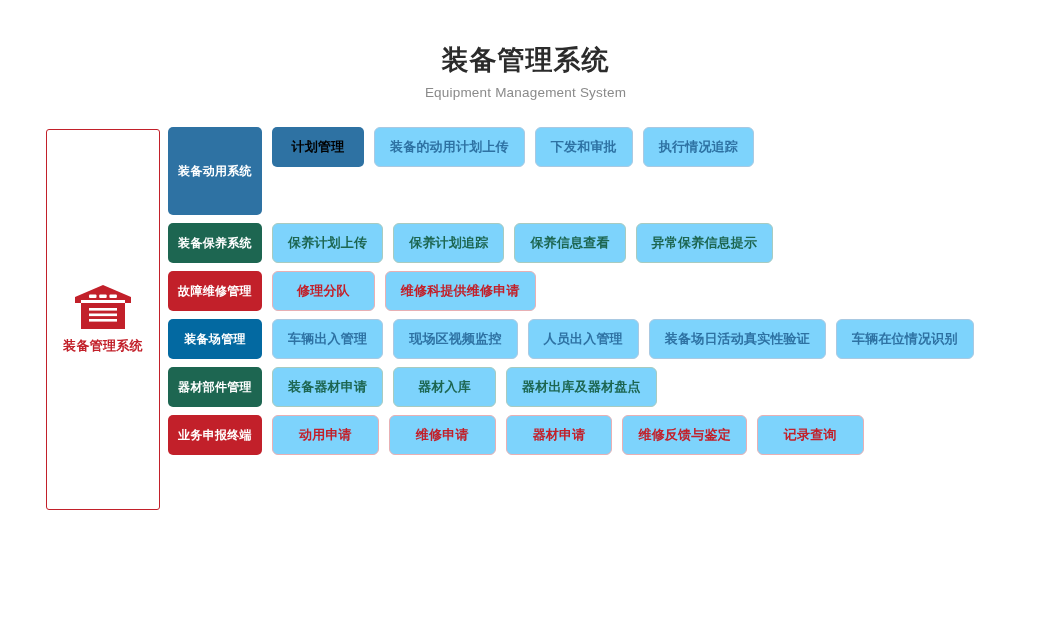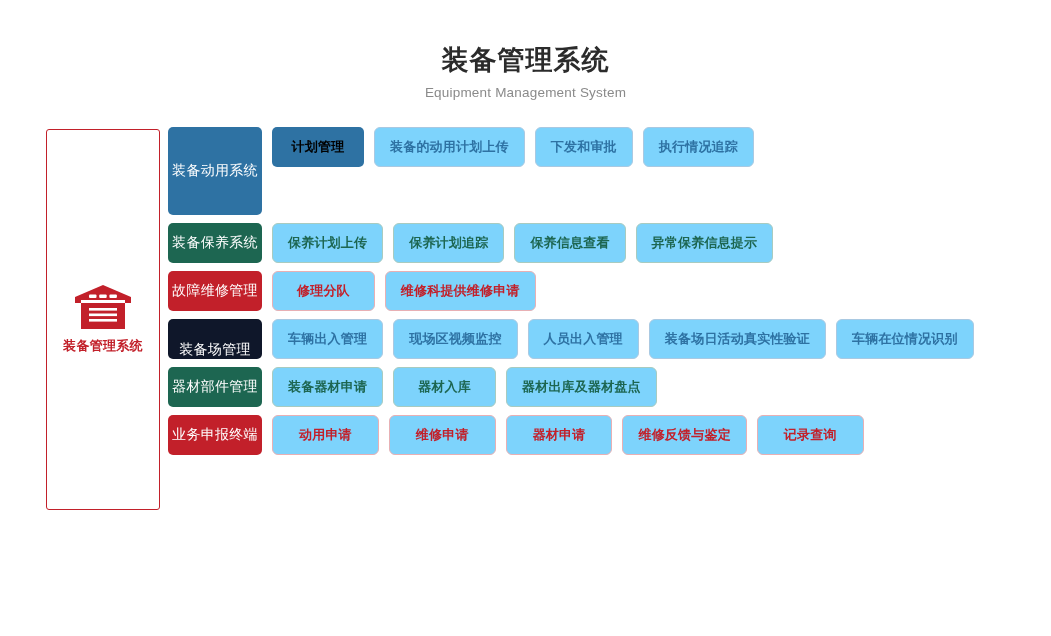--- a/index.html
+++ b/index.html
@@ -26,21 +26,21 @@
   }
 
   
   #diagram{position:absolute;left:168px;top:127px;}
   .row{display:flex;align-items:stretch;margin-bottom:8px;}
   .row:last-child{margin-bottom:0;}
 
   .cat-label{
     width:94px;min-height:40px;border-radius:5px;
     display:flex;align-items:center;justify-content:center;
-    color:#ffffff;font-size:14px;font-weight:normal;letter-spacing:.3px;
+    color:#ffffff;font-size:12px;font-weight:bold;letter-spacing:.3px;
     text-align:center;flex:none;white-space:nowrap;
   }
   .cat-label.tall{min-height:88px;}
 
   .rowbody{display:flex;flex-direction:column;margin-left:10px;}
   .subrow{display:flex;align-items:stretch;}
   .subrow+.subrow{margin-top:8px;}
 
   .sub-label{
     width:92px;height:40px;border-radius:5px;
@@ -128,21 +128,21 @@
     <div class="cat-label" style="background:#c2202a;">
         <span>故障维修管理</span>
       </div>
     <div class="cards">
       <div class="card red" style="padding:0 24px;">修理分队</div>
       <div class="card red">维修科提供维修申请</div>
     </div>
   </div>
 
   <div class="row">
-    <div class="cat-label" style="background:#0f172a;align-items:flex-end;">
+    <div class="cat-label" style="background:#0369a1;">
         <span>装备场管理</span>
       </div>
     <div class="cards">
       <div class="card blue">车辆出入管理</div>
       <div class="card blue">现场区视频监控</div>
       <div class="card blue">人员出入管理</div>
       <div class="card blue">装备场日活动真实性验证</div>
       <div class="card blue">车辆在位情况识别</div>
     </div>
   </div>

